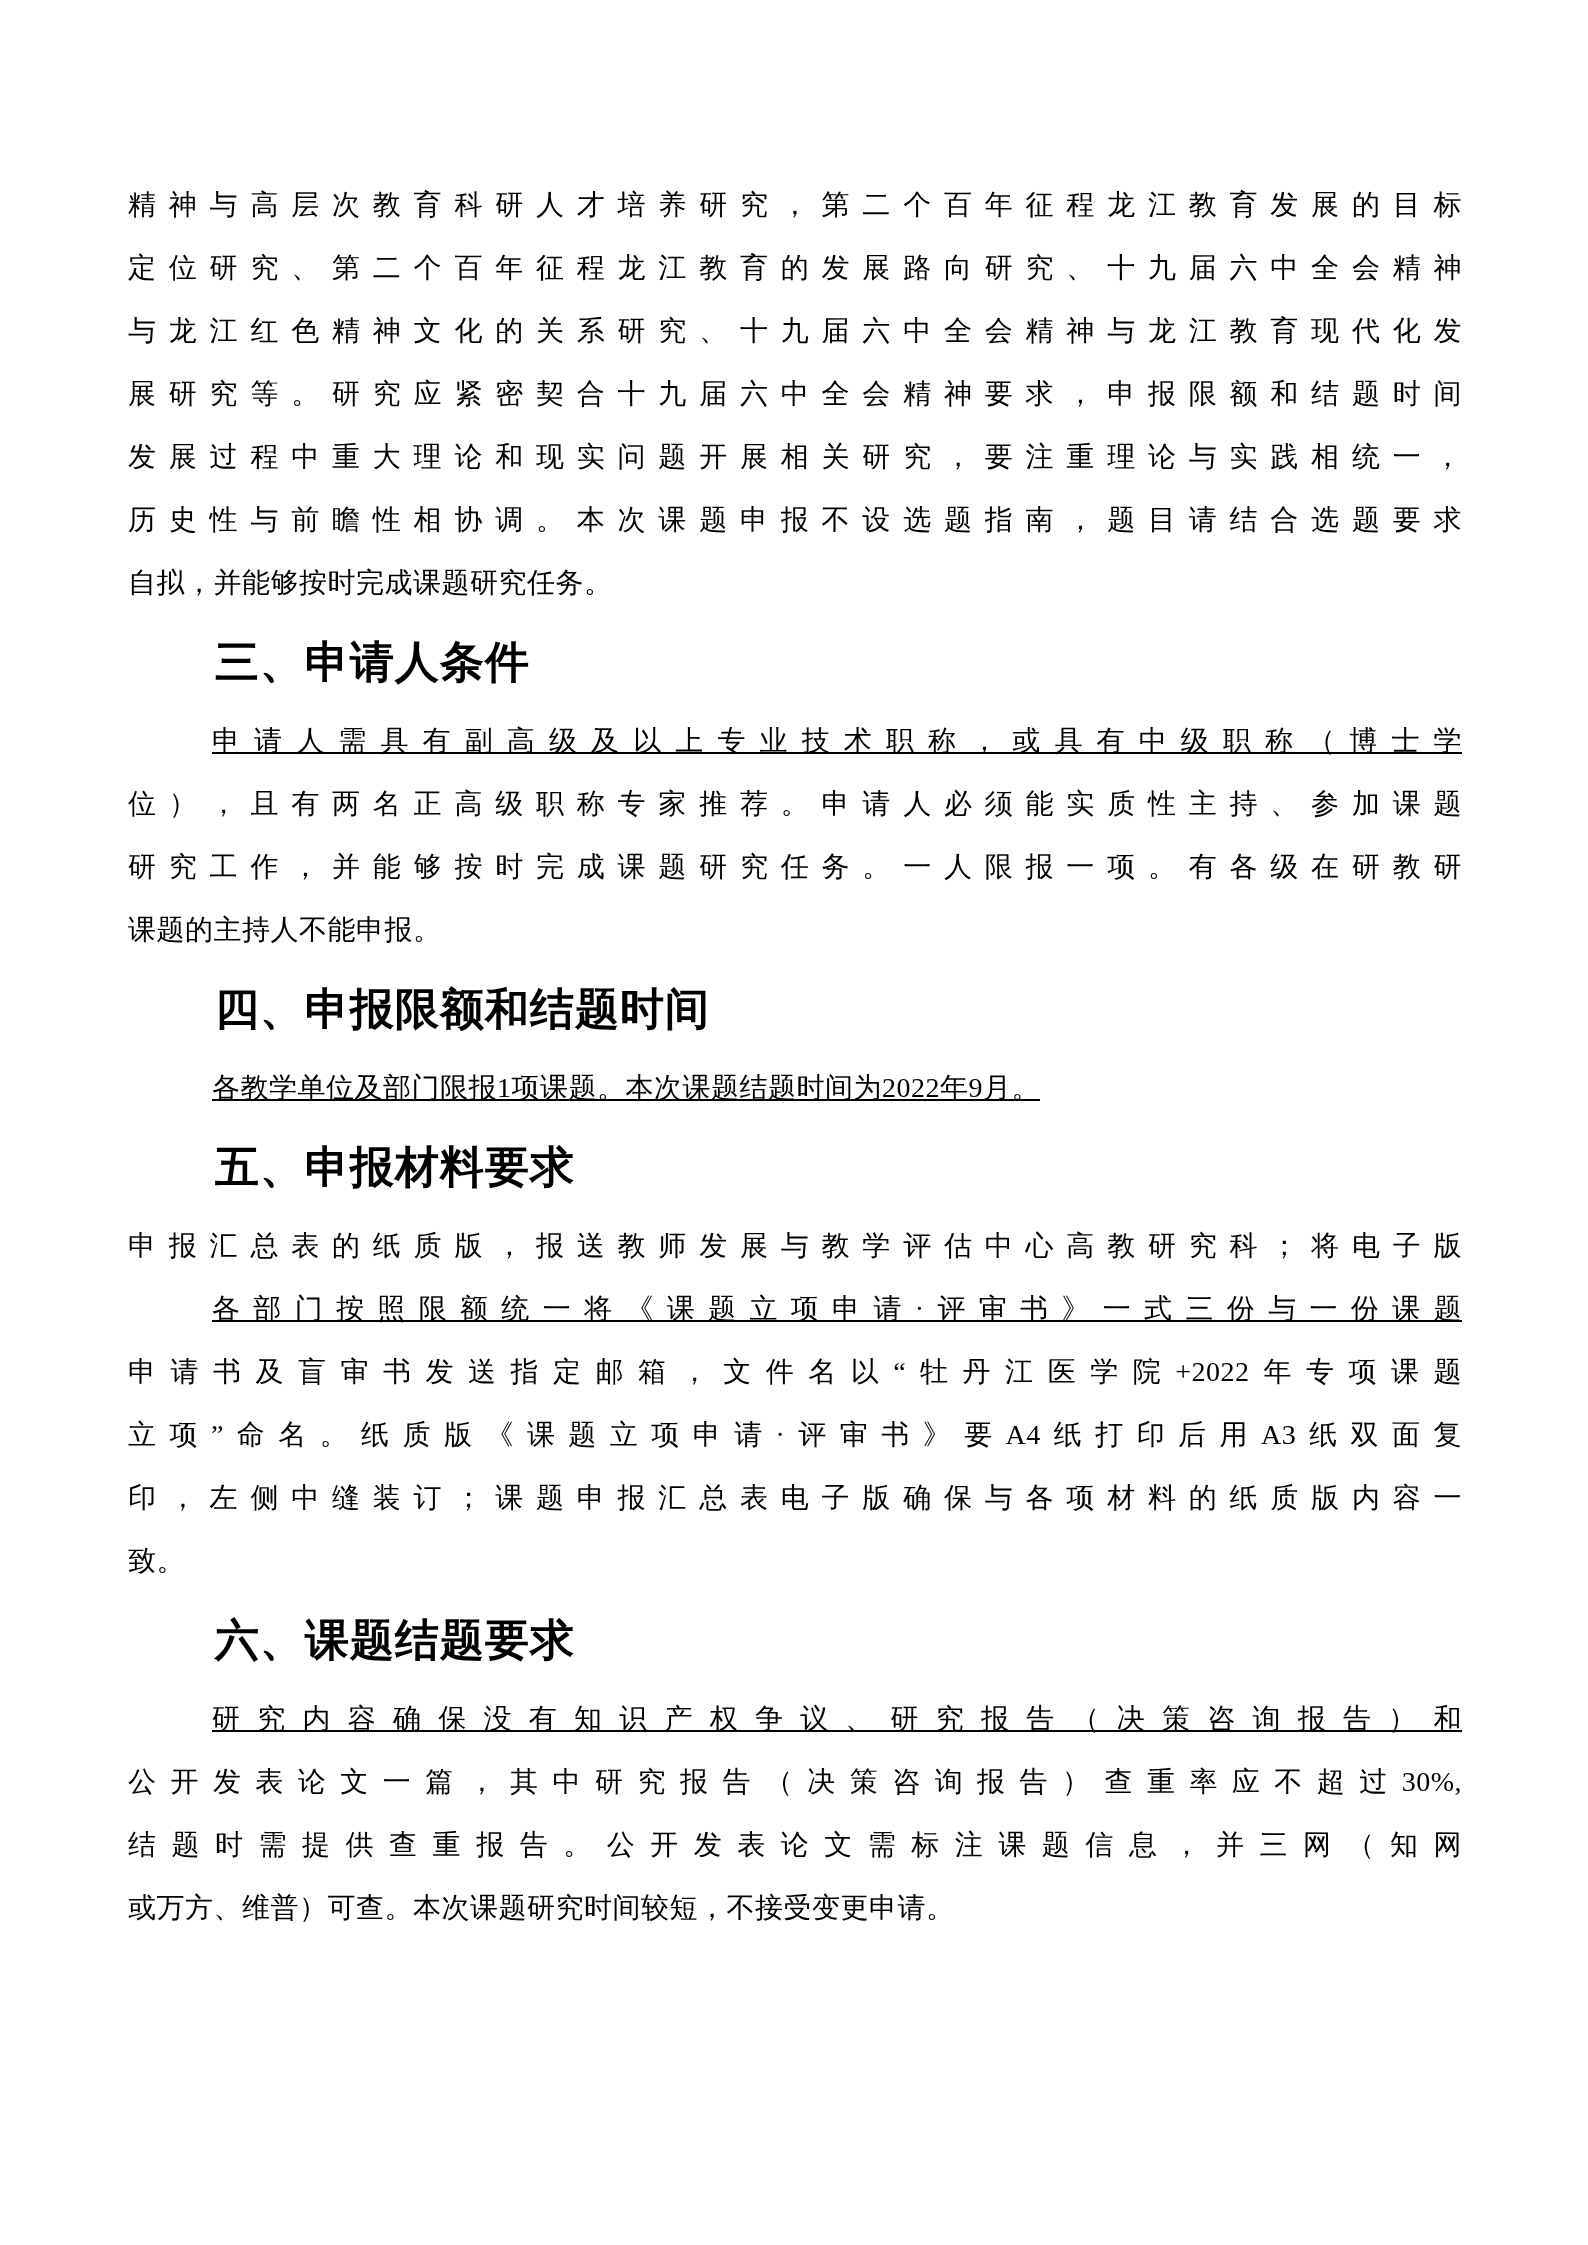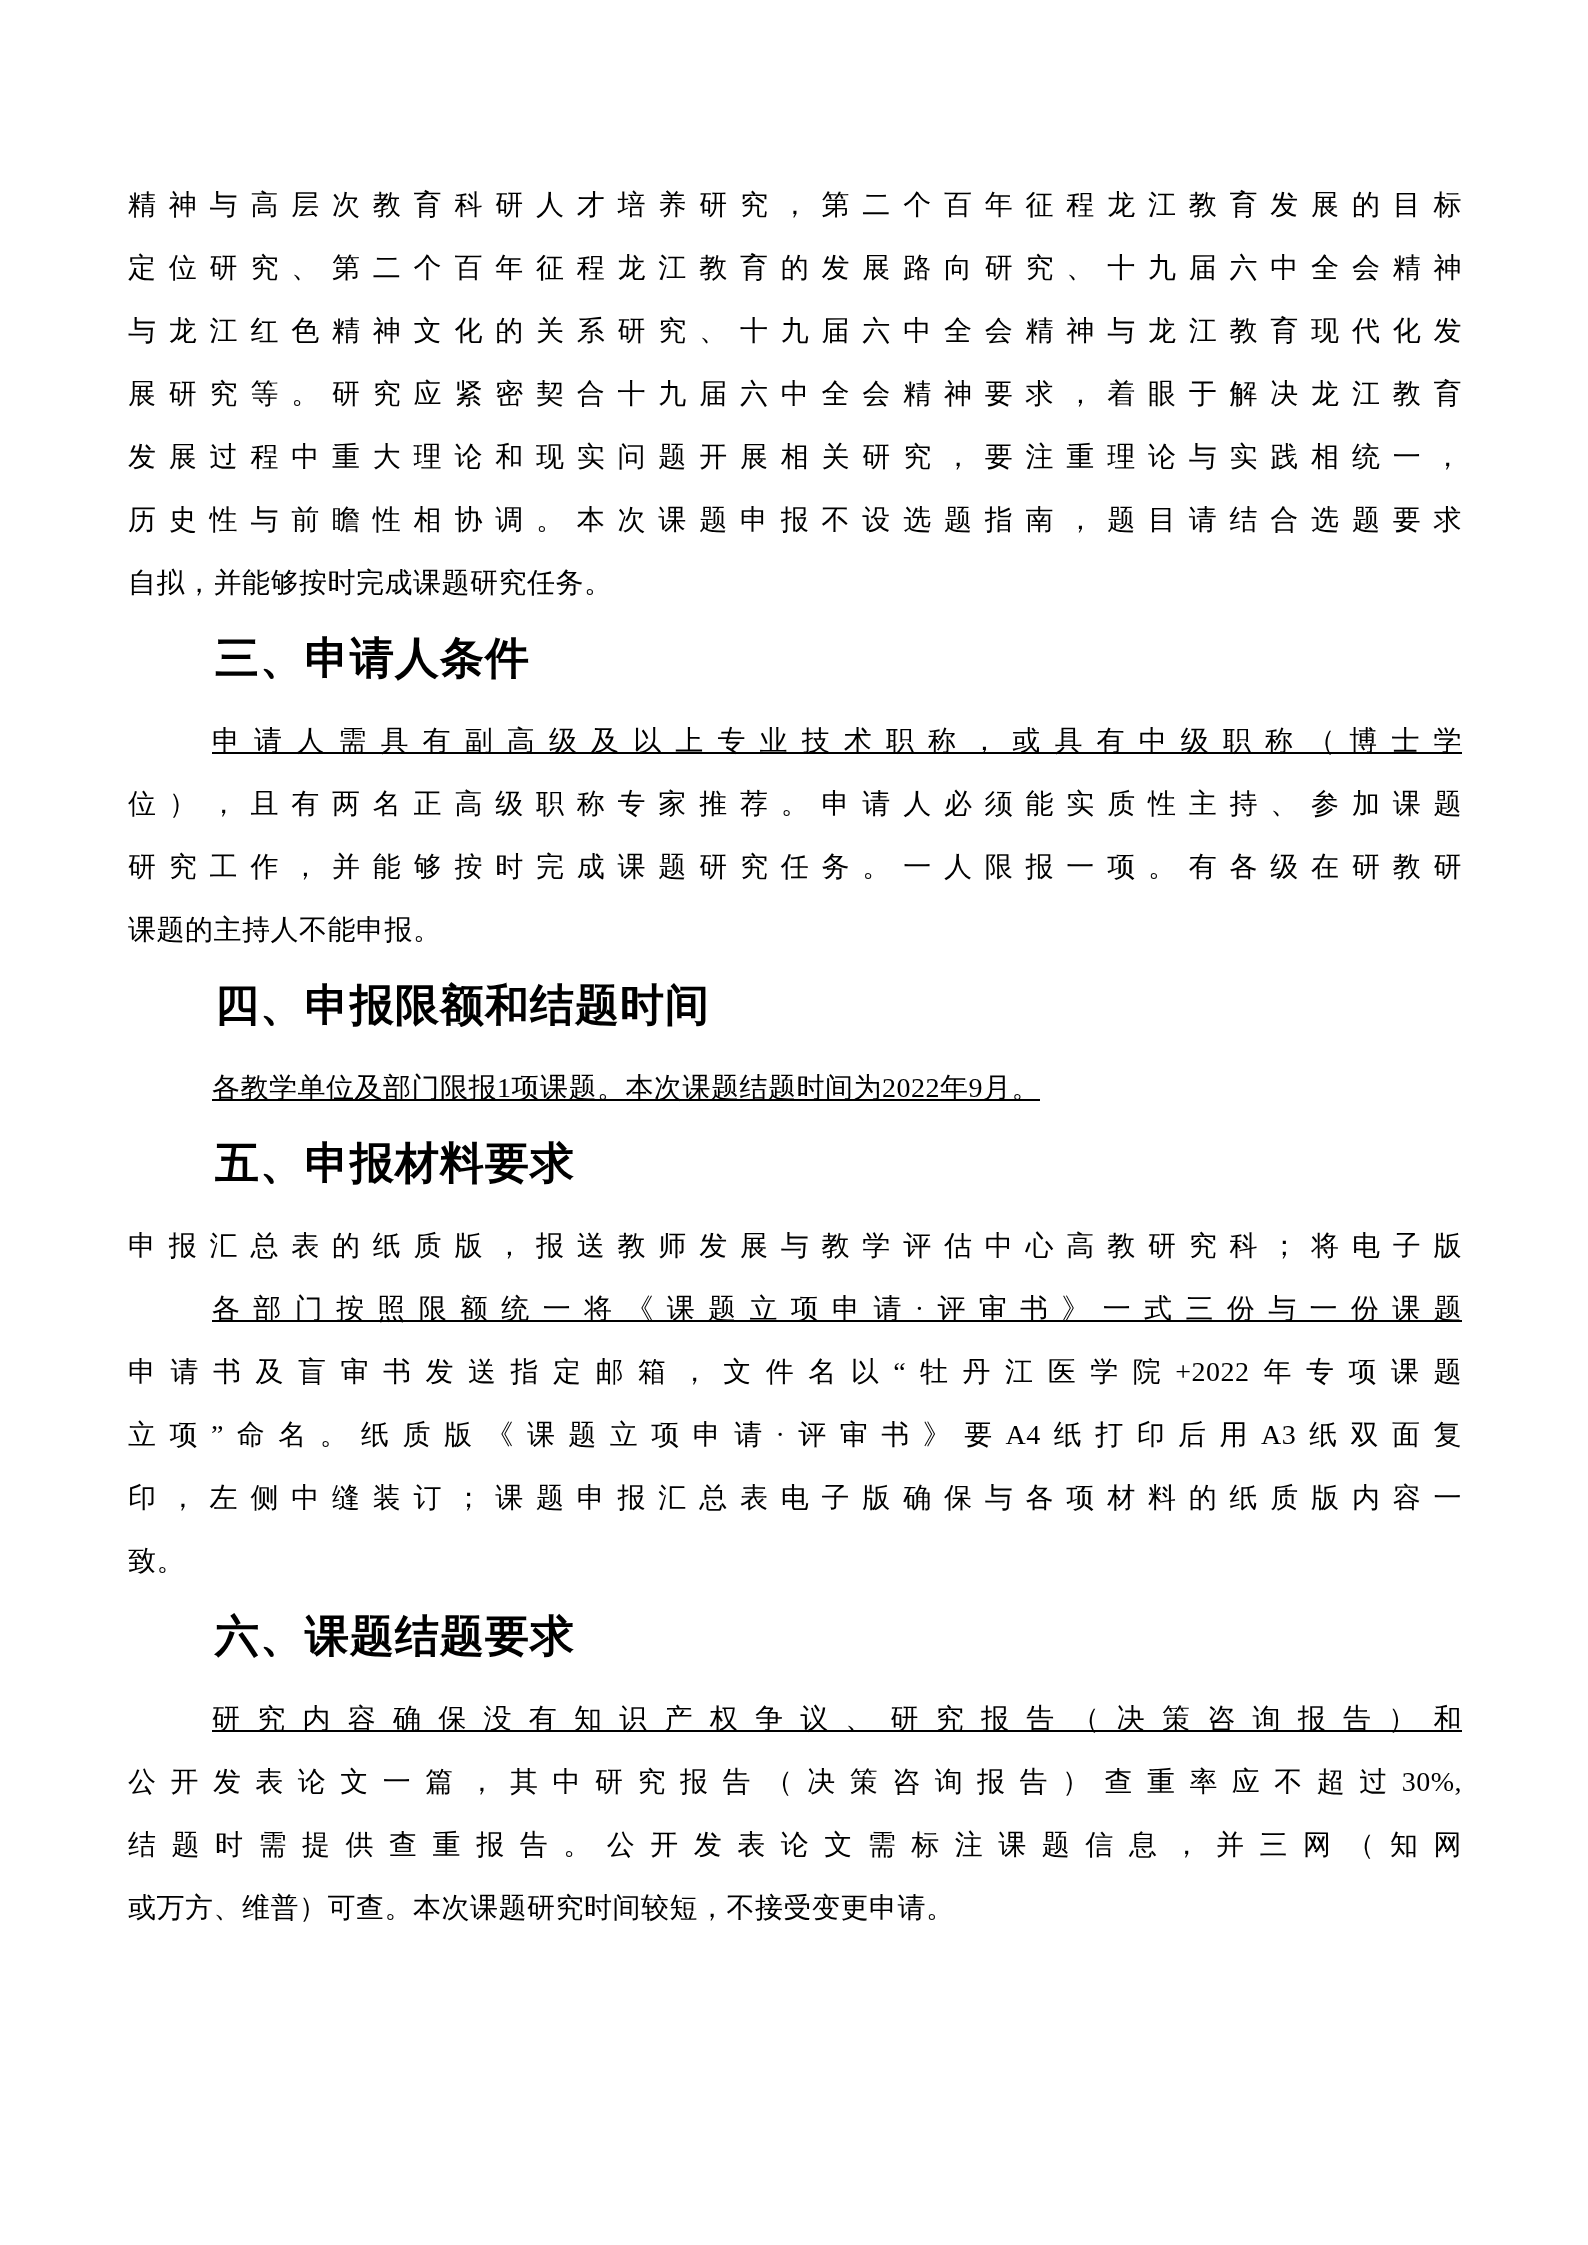--- a/index.html
+++ b/index.html
@@ -44,34 +44,34 @@
     text-indent: 84px;
     text-decoration: underline;
   }
   .heading {
     font-size: 44px;
     line-height: 63px;
     height: 63px;
     font-weight: 700;
     margin: 16px 0;
     text-indent: 87px;
-    font-family: Liberation Mono, monospace;
+    font-family: Liberation Sans, sans-serif;
     letter-spacing: 1px;
   }
 </style>
 </head>
 <body>
 
 <div class="page">
   <div class="content">
       <div class="para">
         <div class="line fill">精神与高层次教育科研人才培养研究，第二个百年征程龙江教育发展的目标</div>
         <div class="line fill">定位研究、第二个百年征程龙江教育的发展路向研究、十九届六中全会精神</div>
         <div class="line fill">与龙江红色精神文化的关系研究、十九届六中全会精神与龙江教育现代化发</div>
-        <div class="line fill">展研究等。研究应紧密契合十九届六中全会精神要求，着眼于解决龙江教育</div>
+        <div class="line fill">展研究等。研究应紧密契合十九届六中全会精神要求，申报限额和结题时间</div>
         <div class="line fill">发展过程中重大理论和现实问题开展相关研究，要注重理论与实践相统一，</div>
         <div class="line fill">历史性与前瞻性相协调。本次课题申报不设选题指南，题目请结合选题要求</div>
         <div class="line">自拟，并能够按时完成课题研究任务。</div>
       </div>
       <div class="heading">三、申请人条件</div>
       <div class="para">
         <div class="line fill indent">申请人需具有副高级及以上专业技术职称，或具有中级职称（博士学</div>
         <div class="line fill">位），且有两名正高级职称专家推荐。申请人必须能实质性主持、参加课题</div>
         <div class="line fill">研究工作，并能够按时完成课题研究任务。一人限报一项。有各级在研教研</div>
         <div class="line">课题的主持人不能申报。</div>

